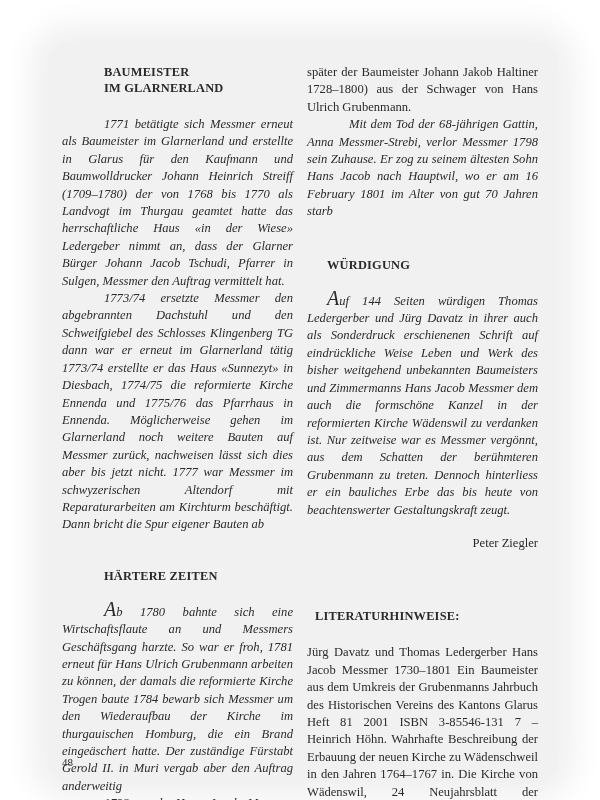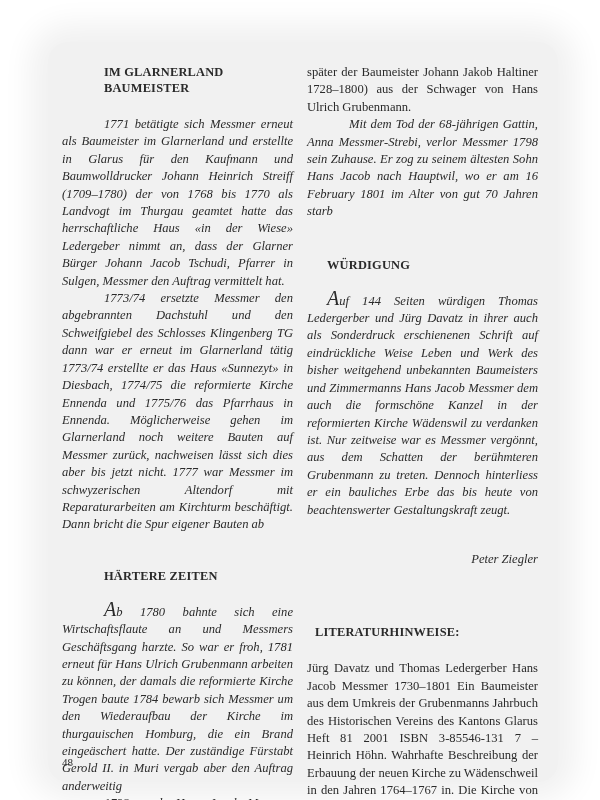--- a/index.html
+++ b/index.html
@@ -29,36 +29,36 @@
     font-weight: bold;
     font-size: 12.4px;
     letter-spacing: 0.2px;
     margin: 0 0 0 42px;
     line-height: 16px;
     text-align: left;
   }
   p { margin: 0; }
   .indent { text-indent: 42px; font-style: italic; }
   .dropcap { font-size: 20px; line-height: 10px; }
-  .sig { text-align: right; margin-top: 32px; font-style: italic; }
+  .sig { text-align: right; margin-top: 16px; }
   .lit-body { text-align: justify; }
   .page-number {
     position: absolute; left: 62px; top: 756px;
     font-size: 11px;
   }
 </style>
 </head>
 <body>
 
 <div class="page-shade"></div>
 
 <div class="col col-left">
   <div class="heading">
+    <div>BAUMEISTER</div>
     <div>IM GLARNERLAND</div>
-    <div>BAUMEISTER</div>
   </div>
   <div style="height:20px"></div>
   <p class="indent">1771 betätigte sich Messmer erneut als Baumeister im Glarnerland und erstellte in Glarus für den Kaufmann und Baumwolldrucker Johann Heinrich Streiff (1709–1780) der von 1768 bis 1770 als Landvogt im Thurgau geamtet hatte das herrschaftliche Haus «in der Wiese» Ledergeber nimmt an, dass der Glarner Bürger Johann Jacob Tschudi, Pfarrer in Sulgen, Messmer den Auftrag vermittelt hat.</p>
   <p class="indent">1773/74 ersetzte Messmer den abgebrannten Dachstuhl und den Schweifgiebel des Schlosses Klingenberg TG dann war er erneut im Glarnerland tätig 1773/74 erstellte er das Haus «Sunnezyt» in Diesbach, 1774/75 die reformierte Kirche Ennenda und 1775/76 das Pfarrhaus in Ennenda. Möglicherweise gehen im Glarnerland noch weitere Bauten auf Messmer zurück, nachweisen lässt sich dies aber bis jetzt nicht. 1777 war Messmer im schwyzerischen Altendorf mit Reparaturarbeiten am Kirchturm beschäftigt. Dann bricht die Spur eigener Bauten ab</p>
 
   <div style="height:34px"></div>
   <div class="heading">HÄRTERE ZEITEN</div>
   <div style="height:20px"></div>
   <p class="indent"><span class="dropcap">A</span><span>b 1780 bahnte sich eine Wirtschaftsflaute an und Messmers Geschäftsgang harzte. So war er froh, 1781 erneut für Hans Ulrich Grubenmann arbeiten zu können, der damals die reformierte Kirche Trogen baute 1784 bewarb sich Messmer um den Wiederaufbau der Kirche im thurgauischen Homburg, die ein Brand eingeäschert hatte. Der zuständige Fürstabt Gerold II. in Muri vergab aber den Auftrag anderweitig</span></p>
   <p class="indent">1792 wurde Hans Jacob Messmer nach Altstätten im Rheintal gerufen. Er erstellte ein Gutachten über die baufällige alte Pfarrkirche. Den Neubau aber führte zwei Jahre</p>

